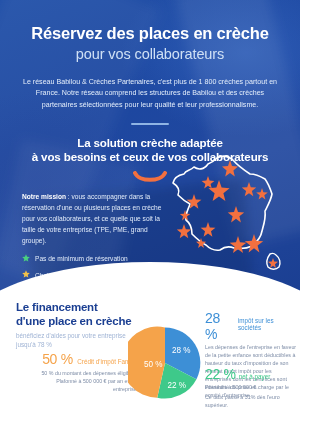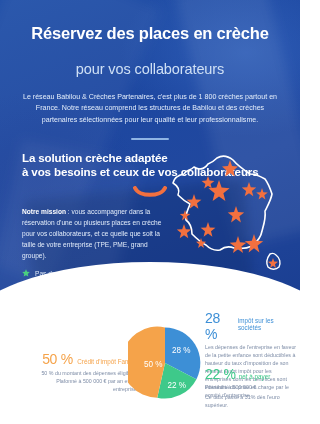--- a/index.html
+++ b/index.html
@@ -38,37 +38,37 @@
   }
 
   .hero-inner { position:relative; z-index:3; padding: 0 22px; }
 
   h1.title {
     margin-top: 24px;
     font-size: 16.5px; line-height: 1.15; font-weight: 700;
     color:#ffffff; text-align:center; letter-spacing:-.2px;
   }
   .subtitle {
-    margin-top: 18px;
+    margin-top: 3px;
     font-size: 14.5px; line-height: 1.15; font-weight: 400;
     color:#cfe0f5; text-align:center; letter-spacing:-.1px;
   }
   .intro {
     margin-top: 14px;
     font-size: 7.1px; line-height: 1.62; color:#e4eefb; text-align:center;
     font-weight: 400;
   }
   .rule {
     width: 38px; height: 1.5px; background:#8fb4e4;
     margin: 12px auto 0 auto; border-radius:1px;
   }
   h2.section-title {
     margin-top: 11px;
     font-size: 11.6px; line-height: 1.25; font-weight: 700;
-    color:#ffffff; text-align:left; letter-spacing:-.15px;
+    color:#ffffff; text-align:center; letter-spacing:-.15px;
   }
   .smile { display:block; margin: 6px auto 0 auto; }
 
   
   .mission-wrap { position:relative; z-index:3; margin-top: 8px; padding-left:22px; width:165px; }
   .mission-text { font-size:6.6px; line-height:1.68; color:#e2ecfa; }
   .mission-text b { color:#ffffff; font-weight:700; }
 
   .bullets { margin-top: 8px; }
   .bullet { display:flex; align-items:flex-start; gap:5px; margin-bottom: 6.5px; }
@@ -182,20 +182,27 @@
         <polygon points="90,84 92.2,90.8 99.2,91.3 93.6,95.5 95.4,102.4 90,98.2 84.6,102.4 86.4,95.5 80.8,91.3 87.8,90.8"></polygon>
         <polygon points="109,108 110.2,111.6 114,111.8 111,114.2 111.9,118 109,115.8 106.1,118 107,114.2 104,111.8 107.8,111.6"></polygon>
       </g>
     </svg>
 
     <div class="hero-curve"></div>
   </div>
 
   <div class="finance">
 
+    <div class="fin-left">
+      <h3 class="fin-title">
+        <span>Le financement</span><br>
+        <span>d'une place en crèche</span>
+      </h3>
+      <div class="fin-sub">bénéficiez d'aides pour votre entreprise jusqu'à 78 %</div>
+    </div>
 
     <div class="cb-50">
       <div>
         <span class="pct-big orange">50 %</span>
         <span class="pct-cap orange">Crédit d'impôt Famille</span>
       </div>
       <div class="pct-body">50 % du montant des dépenses éligibles. Plafonné à 500 000 € par an et par entreprise.</div>
     </div>
 
     <svg class="chart" viewBox="0 0 100 100">

